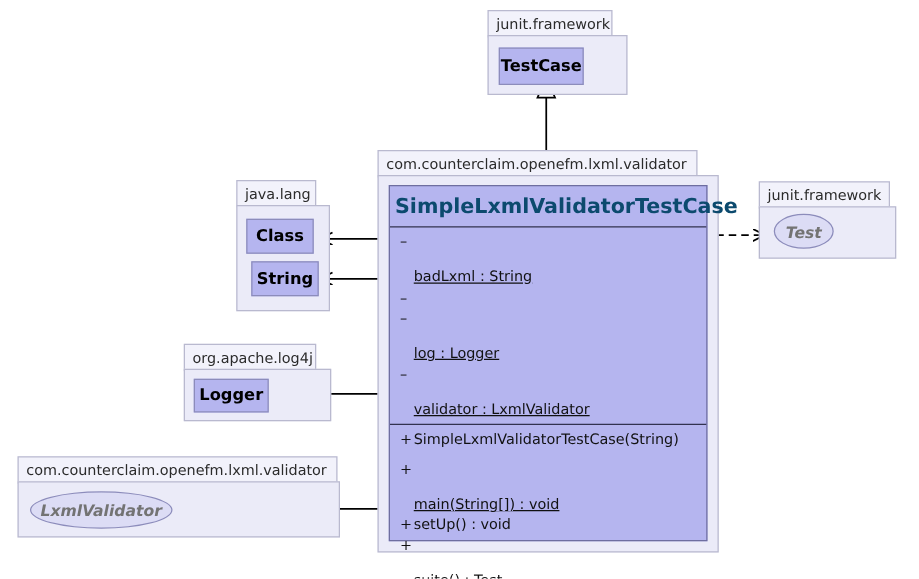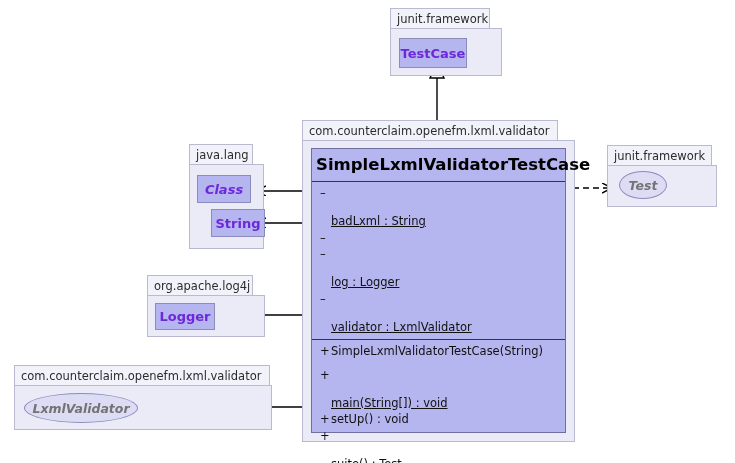--- a/index.html
+++ b/index.html
@@ -46,21 +46,21 @@
     background: #ebebf8;
     border: 1px solid #b9b9cf;
   }
 
   
   .node {
     position: absolute;
     box-sizing: border-box;
     background: #b5b5ef;
     border: 1px solid #8c8cbb;
-    color: #6d28d9;
+    color: #000000;
     font-weight: bold;
     font-size: 13px;
     text-align: center;
     white-space: nowrap;
     display: flex;
     align-items: center;
     justify-content: center;
   }
 
   
@@ -84,21 +84,21 @@
   .classbox {
     position: absolute;
     box-sizing: border-box;
     background: #b5b5ef;
     border: 1px solid #6e6ea0;
   }
   .classbox .cb-title {
     font-size: 16.5px;
     font-weight: bold;
     text-align: center;
-    color: #000000;
+    color: #0c4a6e;
     padding: 6px 4px 7px 4px;
     border-bottom: 1px solid #32324f;
     white-space: nowrap;
   }
   .cb-section {
     padding: 3px 0 4px 0;
     border-bottom: 1px solid #32324f;
   }
   .cb-section.last { border-bottom: none; }
   .cb-row {
@@ -163,22 +163,22 @@
 
   <div class="pkg" style="left:390px; top:8px; width:112px; height:68px;">
     <div class="pkg-tab" style="width:100px;">junit.framework</div>
     <div class="pkg-body" style="left:0px; top:20px; width:112px; height:48px;"></div>
     <div class="node" style="left:9px; top:30px; width:68px; height:30px;">TestCase</div>
   </div>
 
   <div class="pkg" style="left:189px; top:144px; width:75px; height:105px;">
     <div class="pkg-tab" style="width:64px;">java.lang</div>
     <div class="pkg-body" style="left:0px; top:20px; width:75px; height:85px;"></div>
-    <div class="node" style="left:8px; top:31px; width:54px; height:28px;font-style:italic;">Class</div>
-    <div class="node" style="left:22px; top:65px; width:54px; height:28px;text-align:center;">String</div>
+    <div class="node" style="left:8px; top:31px; width:54px; height:28px;">Class</div>
+    <div class="node" style="left:12px; top:65px; width:54px; height:28px;text-align:center;">String</div>
   </div>
 
   <div class="pkg" style="left:147px; top:275px; width:118px; height:62px;">
     <div class="pkg-tab" style="width:106px;">org.apache.log4j</div>
     <div class="pkg-body" style="left:0px; top:20px; width:118px; height:42px;"></div>
     <div class="node" style="left:8px; top:28px; width:60px; height:27px;">Logger</div>
   </div>
 
   <div class="pkg" style="left:607px; top:145px; width:110px; height:62px;">
     <div class="pkg-tab" style="width:105px;">junit.framework</div>

